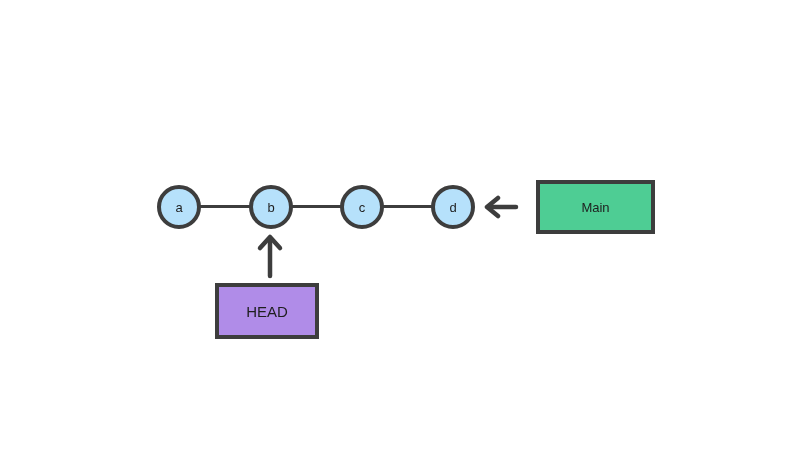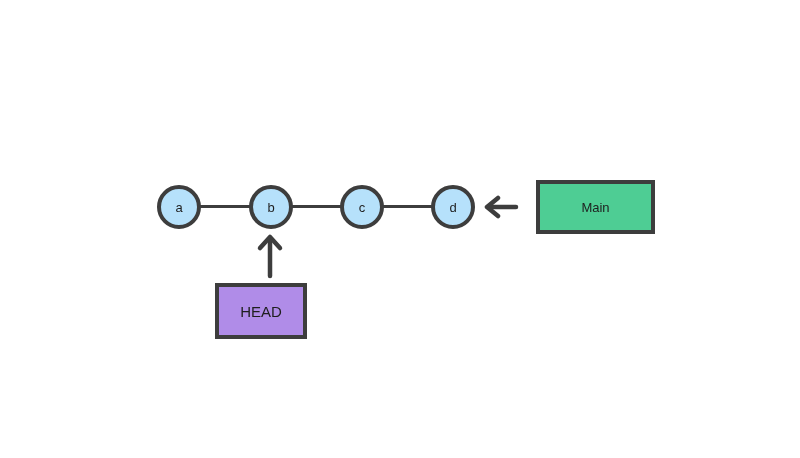--- a/index.html
+++ b/index.html
@@ -56,21 +56,21 @@
     left: 536px;
     top: 180px;
     width: 119px;
     height: 54px;
     background: #4ecd94;
     font-size: 13px;
   }
   .head-box {
     left: 215px;
     top: 283px;
-    width: 92px;
+    width: 104px;
     height: 56px;
     background: #b08ce8;
     font-size: 15px;
   }
   .arrow {
     position: absolute;
     display: block;
   }
   .arrow-left {
     left: 483px;

